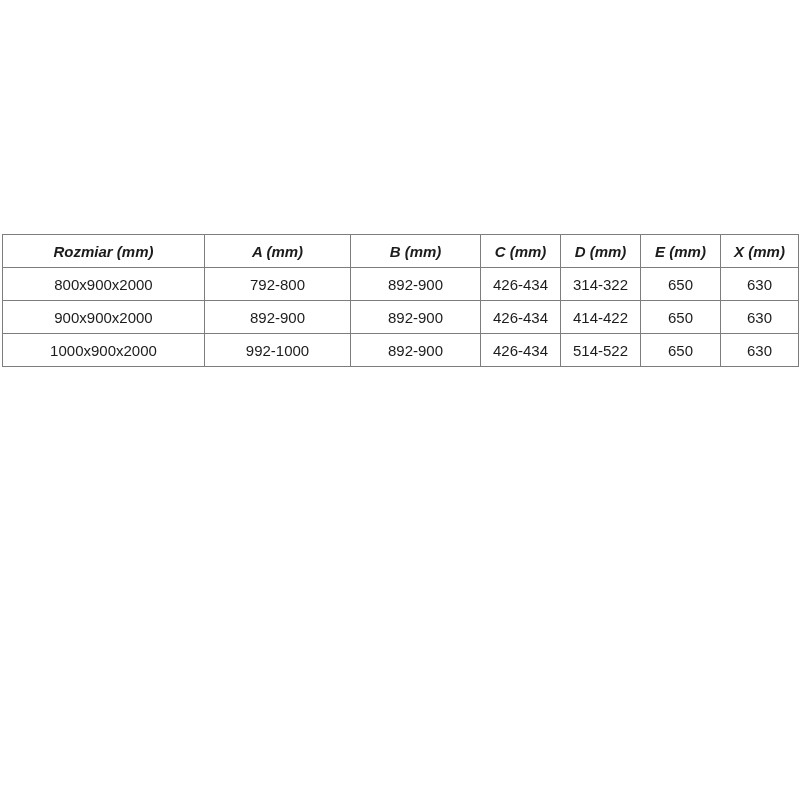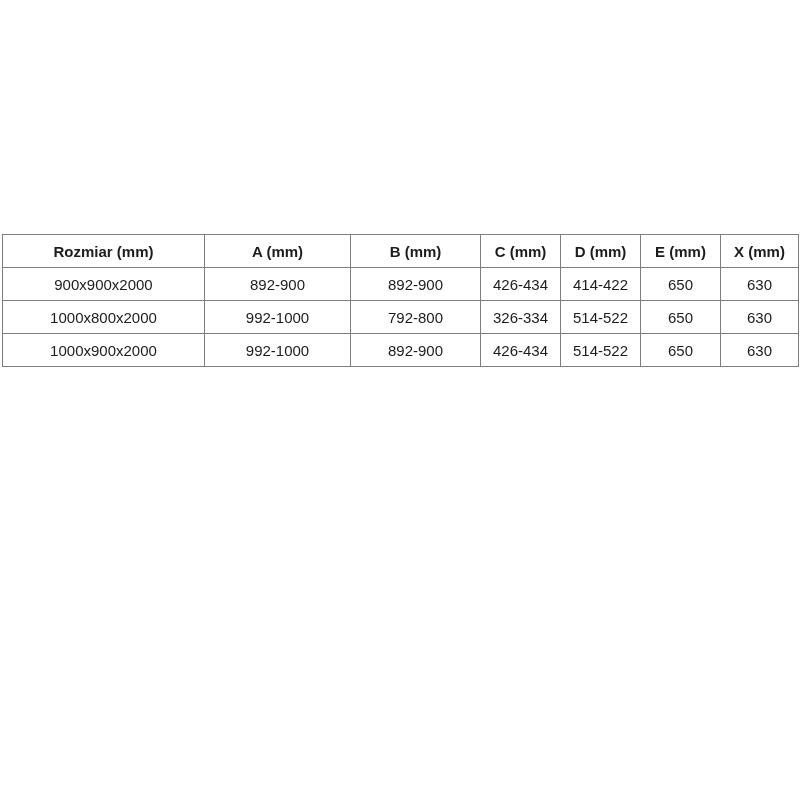--- a/index.html
+++ b/index.html
@@ -32,20 +32,21 @@
     text-align: center;
     vertical-align: middle;
     font-size: 15px;
     color: #1c1c1c;
     background: #ffffff;
     overflow: hidden;
     white-space: nowrap;
   }
   table.size-table th {
     font-weight: bold;
+    font-style: italic;
   }
 </style>
 </head>
 <body>
 
 <div class="table-wrap">
   <table class="size-table">
     <colgroup>
       <col style="width:202px">
       <col style="width:146px">
@@ -61,34 +62,34 @@
         <th>A (mm)</th>
         <th>B (mm)</th>
         <th>C (mm)</th>
         <th>D (mm)</th>
         <th>E (mm)</th>
         <th>X (mm)</th>
       </tr>
     </thead>
     <tbody>
         <tr>
+          <td>800x900x2000</td>
+          <td>792-800</td>
+          <td>892-900</td>
+          <td>426-434</td>
+          <td>314-322</td>
+          <td>650</td>
+          <td>630</td>
+        </tr>
+        <tr>
           <td>900x900x2000</td>
           <td>892-900</td>
           <td>892-900</td>
           <td>426-434</td>
           <td>414-422</td>
-          <td>650</td>
-          <td>630</td>
-        </tr>
-        <tr>
-          <td>1000x800x2000</td>
-          <td>992-1000</td>
-          <td>792-800</td>
-          <td>326-334</td>
-          <td>514-522</td>
           <td>650</td>
           <td>630</td>
         </tr>
         <tr>
           <td>1000x900x2000</td>
           <td>992-1000</td>
           <td>892-900</td>
           <td>426-434</td>
           <td>514-522</td>
           <td>650</td>

